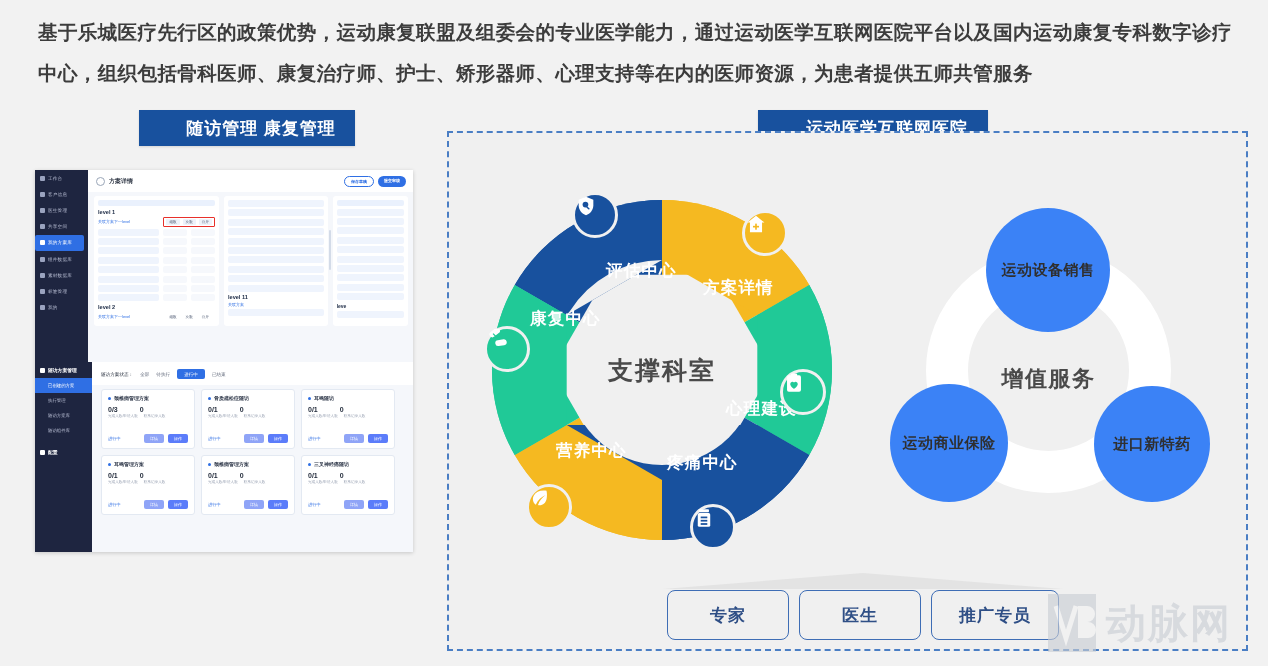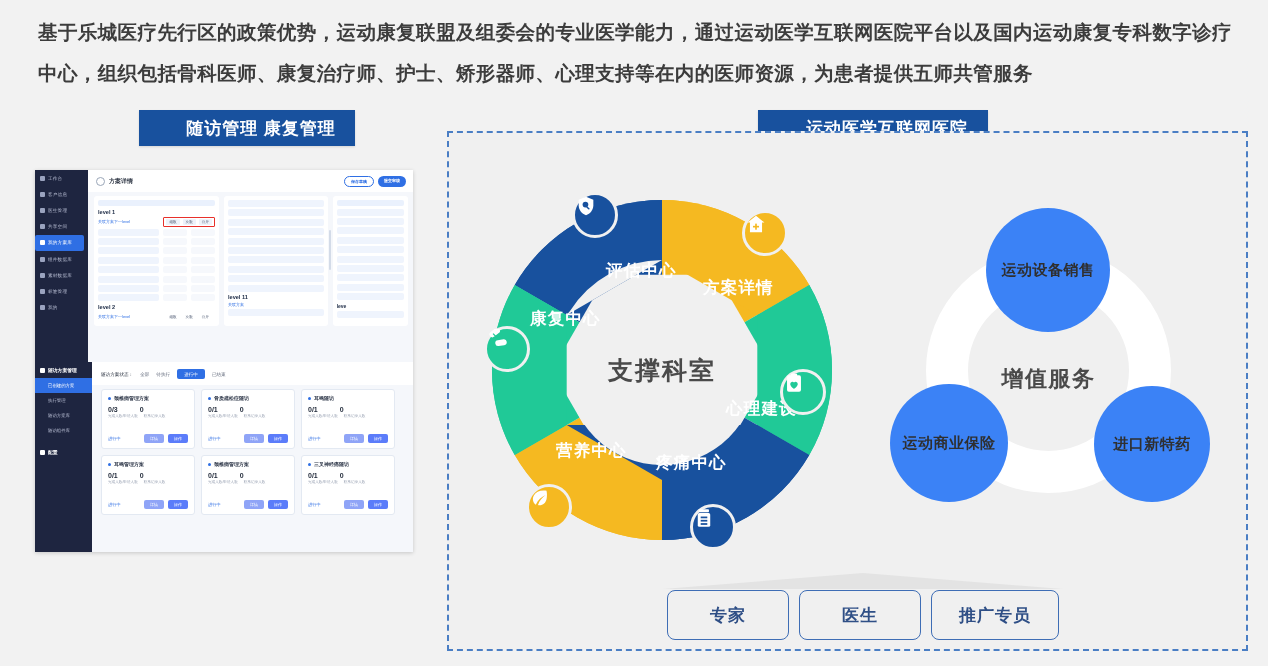--- a/index.html
+++ b/index.html
@@ -493,21 +493,21 @@
       <g>
         <path d="M 92.7 133 L 188 78 A 110 110 0 0 0 96 129 Z" fill="#f0f0f0"></path>
       </g>
     </svg>
 
     <div class="iris-center">支撑科室</div>
 
     <div class="plabel" style="left:104px;top:78px;margin-left:28px;">评估中心</div>
     <div class="plabel" style="left:229px;top:95px;">方案详情</div>
     <div class="plabel" style="left:252px;top:216px;">心理建设</div>
-    <div class="plabel" style="left:182px;top:270px;">疼痛中心</div>
+    <div class="plabel" style="left:193px;top:270px;">疼痛中心</div>
     <div class="plabel" style="left:82px;top:258px;">营养中心</div>
     <div class="plabel" style="left:56px;top:126px;">康复中心</div>
 
     <div class="icn" style="left:98px;top:10px;background:#18519e;">
       <svg width="22" height="22" viewBox="0 0 24 24" fill="#ffffff">
           <path d="M12 2 4 5.2v6.1c0 5 3.4 9.6 8 10.7 4.6-1.1 8-5.7 8-10.7V5.2L12 2z" fill="#fff"></path>
           <circle cx="11.4" cy="10.4" r="3.1" fill="#18519e"></circle>
           <rect x="13.2" y="12.2" width="4.1" height="1.7" rx=".8" transform="rotate(42 13.2 12.2)" fill="#18519e"></rect>
         </svg>
     </div>
@@ -556,14 +556,22 @@
     <div class="vcirc" id="vas-right">进口新特药</div>
   </div>
 
   <svg class="chevron" viewBox="0 0 400 16">
     <polygon points="0,16 200,0 400,16" fill="#e3e3e3"></polygon>
   </svg>
   <div class="rolebtn" id="role-1">医生</div>
   <div class="rolebtn" id="role-0">专家</div>
   <div class="rolebtn" id="role-2">推广专员</div>
 
+  <div class="wm">
+    <svg class="wm-logo" viewBox="0 0 52 62">
+      <rect x="2" y="2" width="48" height="58" fill="#c9cdd4"></rect>
+      <path d="M10 14 L20 46 L30 14" stroke="#f2f2f2" stroke-width="5" fill="none"></path>
+      <path d="M32 14 h9 a8 8 0 0 1 0 16 h-9 z M32 30 h10 a8 8 0 0 1 0 16 h-10 z" fill="#f2f2f2"></path>
+    </svg>
+    <span class="wm-text">动脉网</span>
+  </div>
 
 </div>
 
 </body></html>

